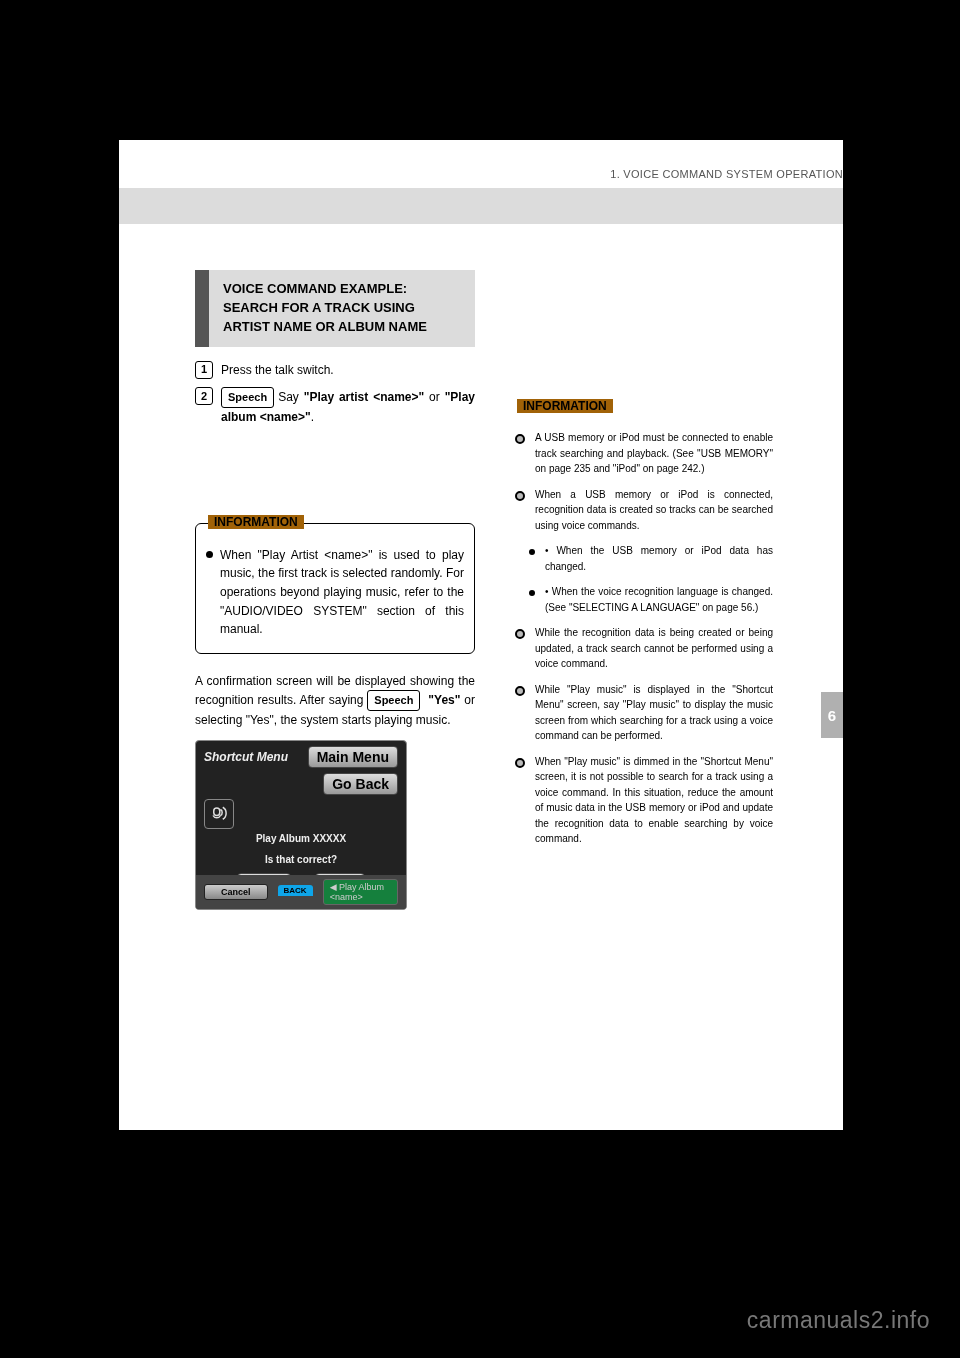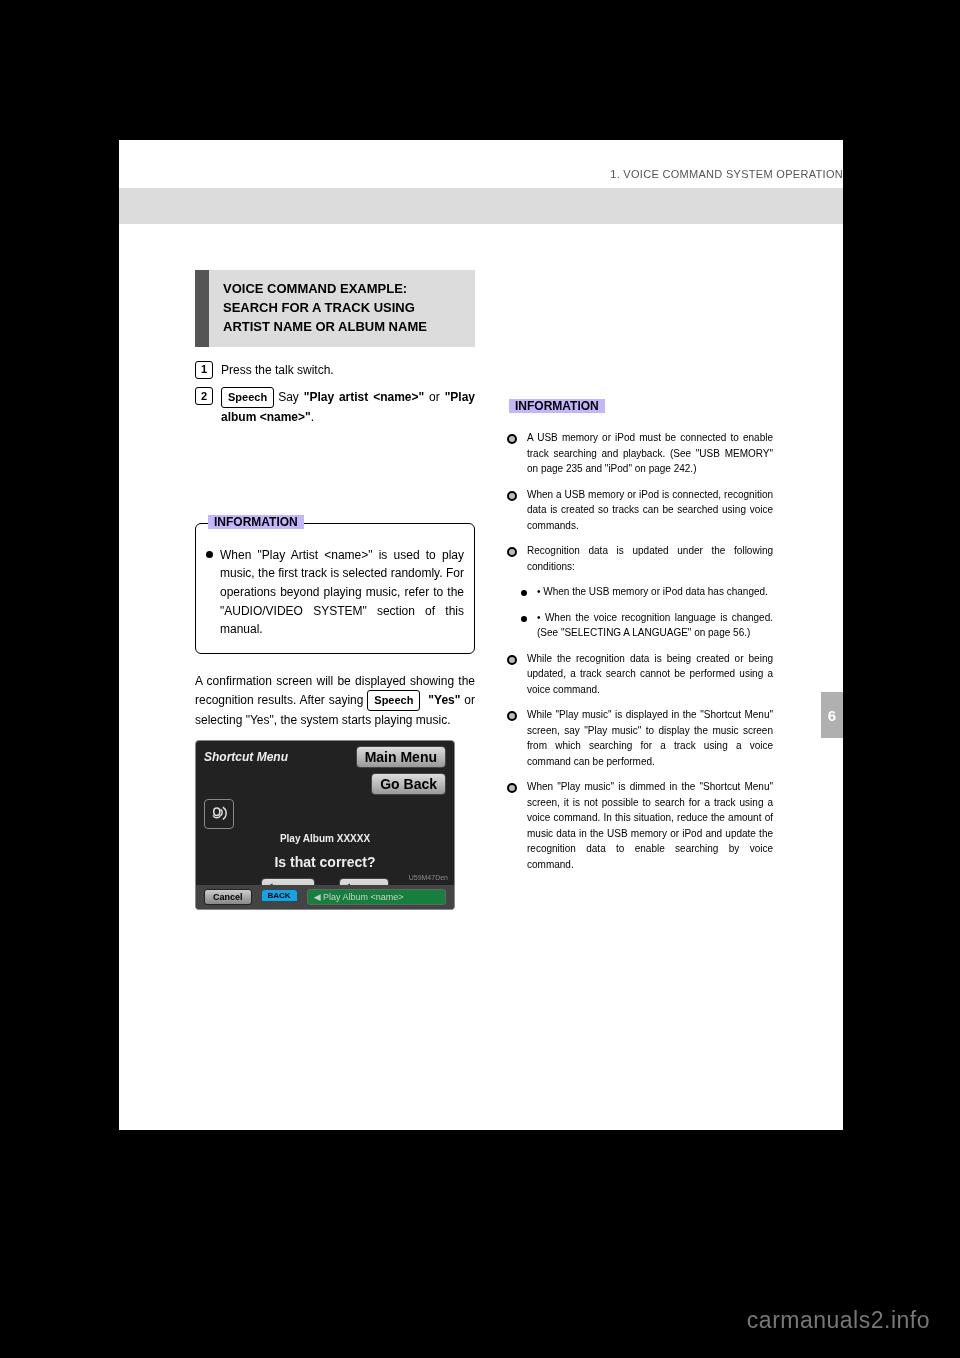--- a/index.html
+++ b/index.html
@@ -23,21 +23,21 @@
   .breadcrumb-bar {
     position: absolute;
     left: 0; top: 48px; right: 0;
     height: 36px;
     background: #dcdcdc;
   }
   .content {
     position: absolute;
     left: 76px; top: 130px; right: 60px;
   }
-  .columns { display: flex; gap: 22px; }
+  .columns { display: flex; gap: 30px; }
   .col-left { width: 280px; }
   .col-right { flex: 1; position: relative; padding-top: 120px; }
   .heading-box {
     background: #dcdcdc;
     padding: 10px 12px 10px 14px;
     border-left: 14px solid #555;
     font-weight: bold;
     font-size: 13px;
     line-height: 1.45;
     margin-bottom: 14px;
@@ -60,21 +60,21 @@
   .info-box {
     border: 1px solid #000;
     border-radius: 6px;
     padding: 22px 10px 14px 10px;
     position: relative;
     margin: 18px 0;
   }
   .info-label {
     position: absolute;
     top: -9px; left: 12px;
-    background: #c4b5fd;
+    background: #a16207;
     padding: 0 6px;
     font-weight: bold;
     font-size: 12px;
   }
   .info-item { display: flex; gap: 7px; font-size: 12px; line-height: 1.55; text-align: justify;}
   .dot {
     width: 7px; height: 7px; background: #000; border-radius: 50%;
     flex-shrink: 0; margin-top: 5px;
   }
   .bullet-list .bullet { display: flex; gap: 10px; font-size: 10px; line-height: 1.55; margin-bottom: 10px; text-align: justify;}
@@ -86,21 +86,21 @@
     border: 1px solid #000;
     border-radius: 3px;
     padding: 1px 6px;
     font-weight: bold;
     font-size: 11px;
     display: inline-block;
     margin-right: 4px;
   }
   
   .sm {
-    width: 260px; height: 170px;
+    width: 212px; height: 170px;
     background: #222;
     border: 1px solid #888;
     border-radius: 4px;
     color: #eee;
     font-size: 10px;
     position: relative;
     margin-top: 10px;
     overflow: hidden;
   }
   .sm-title-row {
@@ -120,42 +120,42 @@
   }
   .sm-speak-icon {
     width: 30px; height: 30px; border: 1px solid #888; border-radius: 4px;
     display: flex; align-items: center; justify-content: center;
     font-size: 14px; color: #ddd; margin-left: 8px;
   }
   .sm-body {
     text-align: center; font-weight: bold; font-size: 10px;
     margin-top: 4px;
   }
-  .sm-q { text-align: center; font-weight: bold; font-size: 14px; margin-top: 10px;}
+  .sm-q { text-align: center; font-weight: bold; font-size: 10px; margin-top: 10px;}
   .sm-yn-row { display: flex; justify-content: center; gap: 24px; margin-top: 8px; }
   .sm-yn {
     background: linear-gradient(#ddd,#999);
     color: #000; font-weight: bold;
     border-radius: 4px; padding: 16px 18px;
     font-size: 9px; border: 1px solid #444;
     position: relative;
   }
   .sm-yn::before {
     content: "◀"; font-size: 8px; position: absolute;
     left: 4px; top: 3px; color: #333;
   }
   .sm-bottom-row {
     position: absolute; left: 0; right: 0; bottom: 0;
     background: #444; padding: 4px 8px;
     display: flex; align-items: center; gap: 10px;
   }
   .sm-cancel {
     background: linear-gradient(#ccc,#888);
     color: #000; font-size: 9px; font-weight: bold;
-    border-radius: 3px; padding: 2px 8px; border: 1px solid #222;
+    border-radius: 3px; padding: 2px 16px; border: 1px solid #222;
   }
   .sm-back-tab {
     background: #0ea5e9; border-radius: 3px 3px 0 0;
     font-size: 8px; color: #000; padding: 1px 6px; font-weight: bold;
     position: relative; top: -1px;
   }
   .sm-album {
     flex: 1; background: #15803d; border: 1px solid #666;
     border-radius: 3px; padding: 2px 6px; font-size: 9px;
     color: #ccc;
@@ -261,24 +261,20 @@
           <div class="info-label">INFORMATION</div>
           <div class="bullet-list">
             <div class="bullet">
                 <span class="bullet-icon"></span>
                 <span>A USB memory or iPod must be connected to enable track searching and playback. (See "USB MEMORY" on page 235 and "iPod" on page 242.)</span>
               </div>
             <div class="bullet">
                 <span class="bullet-icon"></span>
                 <span>When a USB memory or iPod is connected, recognition data is created so tracks can be searched using voice commands.</span>
               </div>
-            <div class="bullet">
-                <span class="bullet-icon"></span>
-                <span>Recognition data is updated under the following conditions:</span>
-              </div>
             <div class="bullet" style="margin-left:14px;">
                 <span style="width:6px;height:6px;border-radius:50%;background:#000;flex-shrink:0;margin-top:6px;"></span>
                 <span>• When the USB memory or iPod data has changed.</span>
               </div>
             <div class="bullet" style="margin-left:14px;">
                 <span style="width:6px;height:6px;border-radius:50%;background:#000;flex-shrink:0;margin-top:6px;"></span>
                 <span>• When the voice recognition language is changed. (See "SELECTING A LANGUAGE" on page 56.)</span>
               </div>
             <div class="bullet">
                 <span class="bullet-icon"></span>

